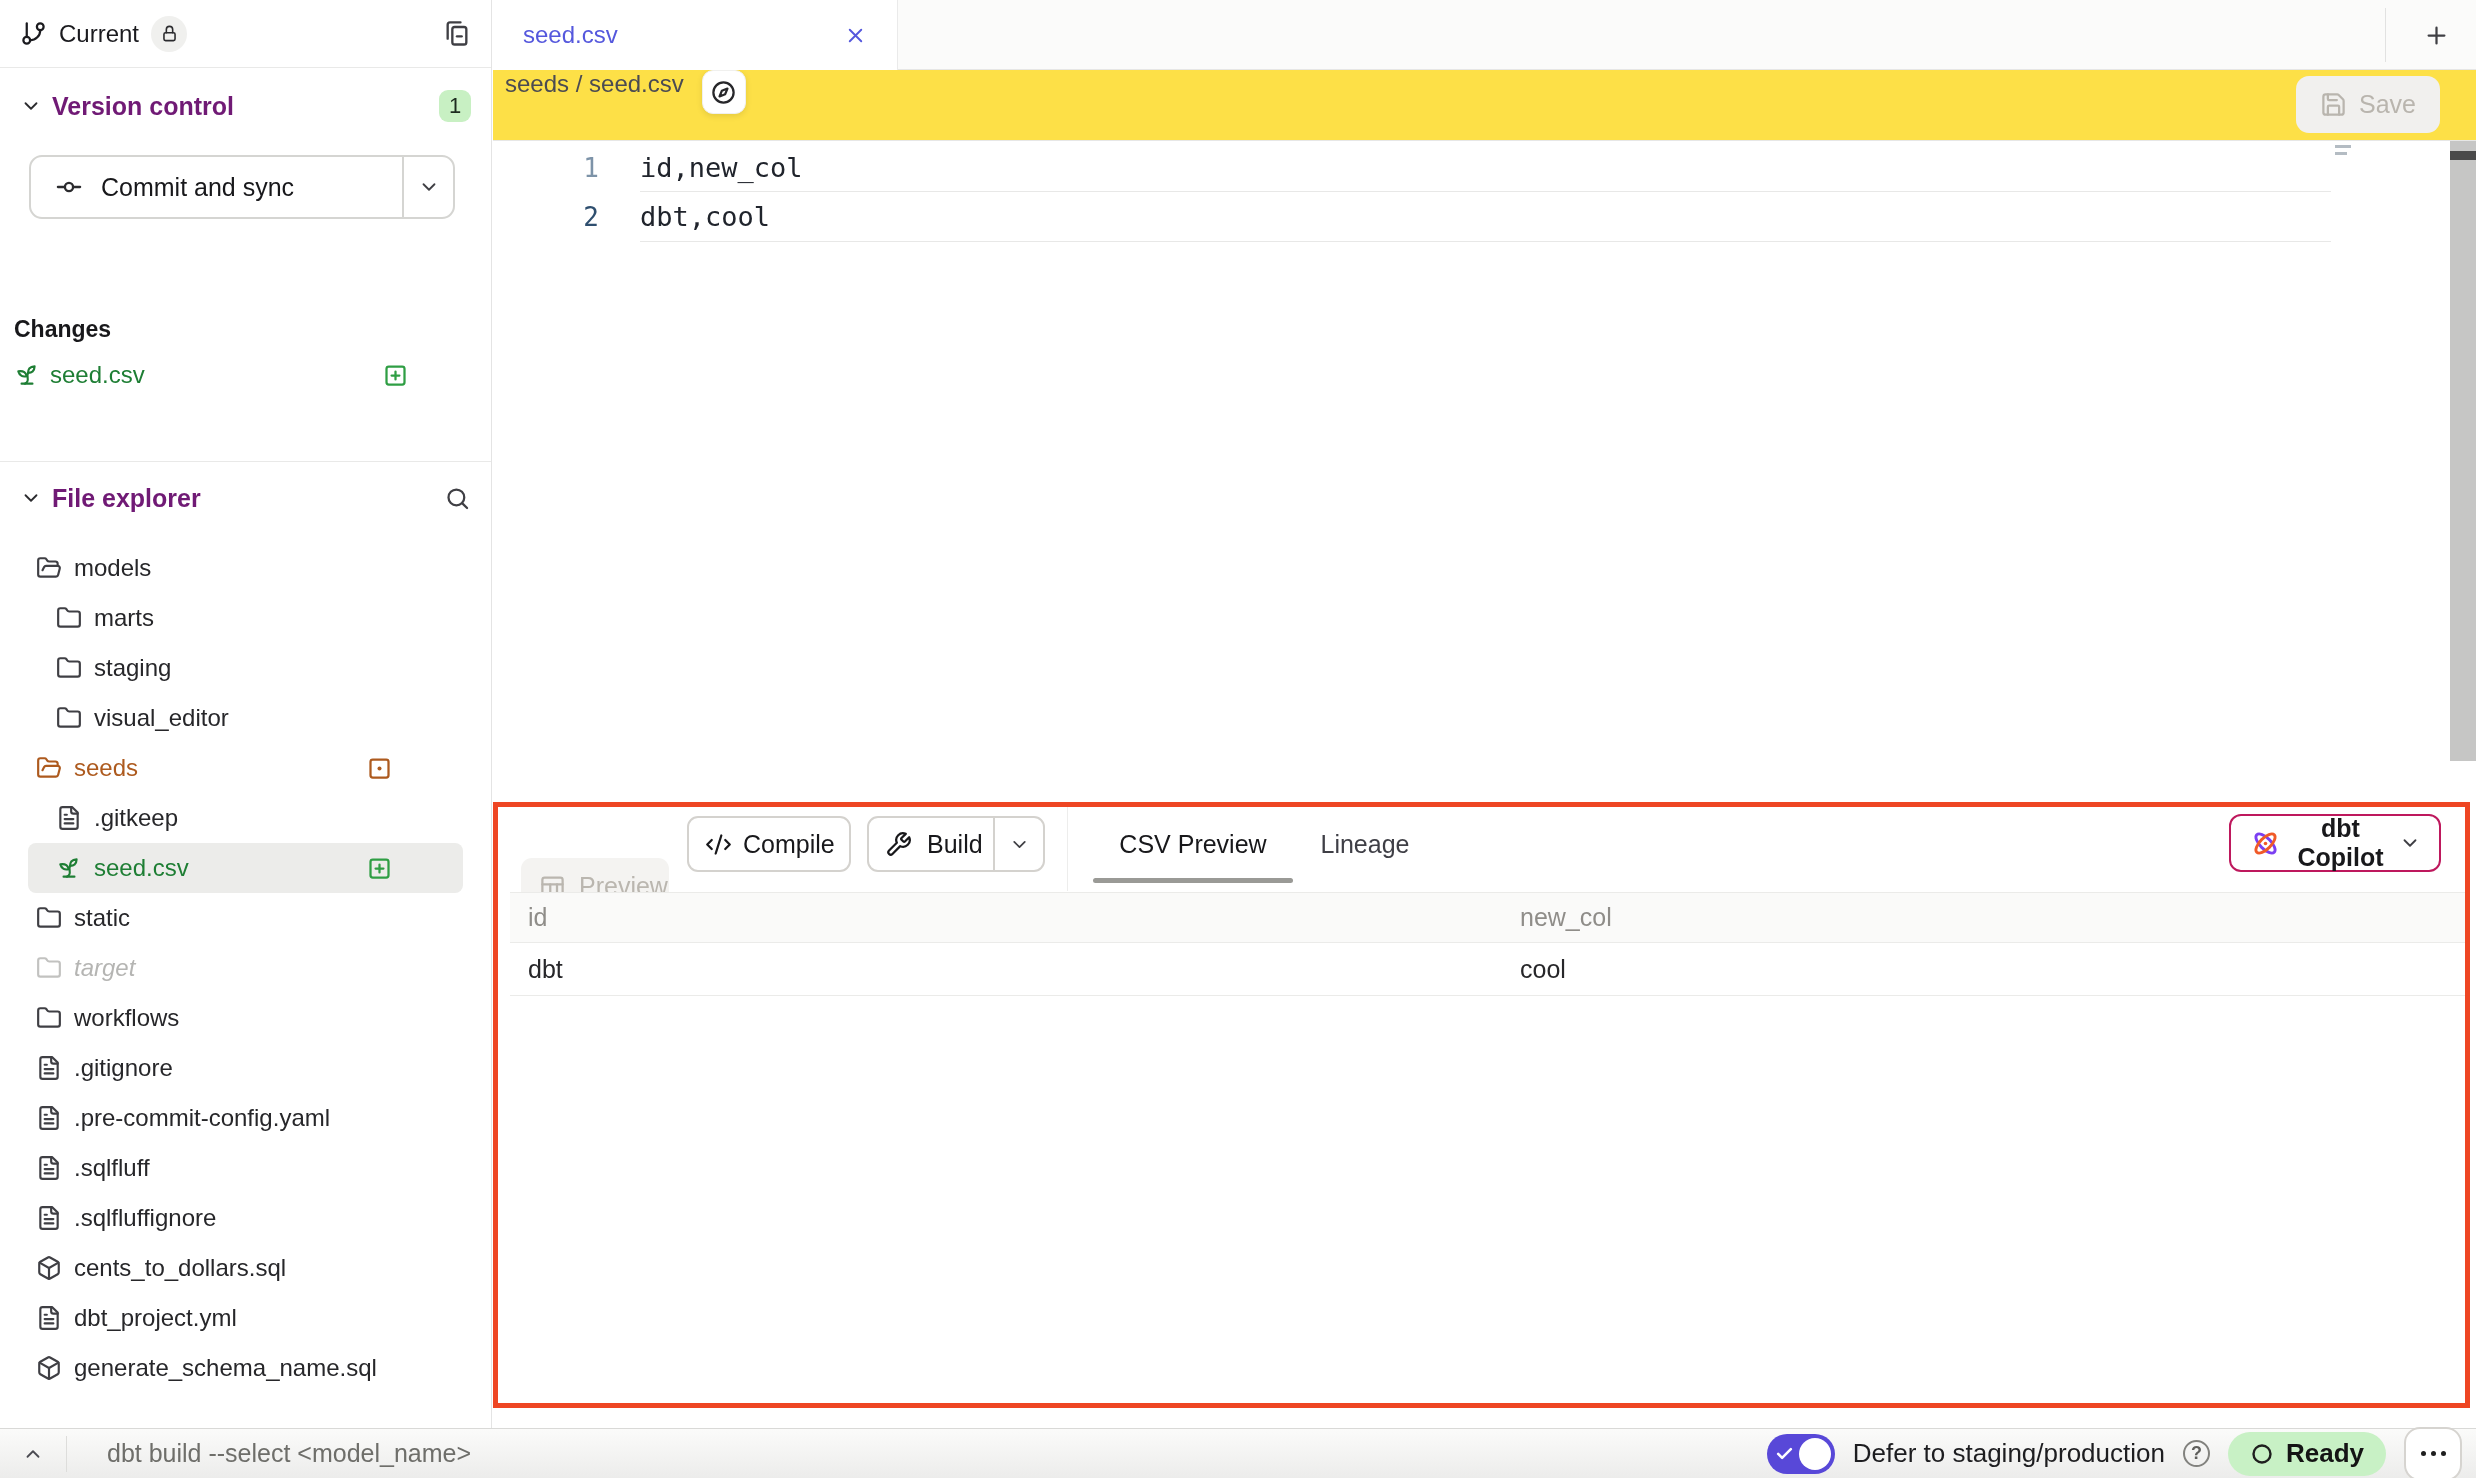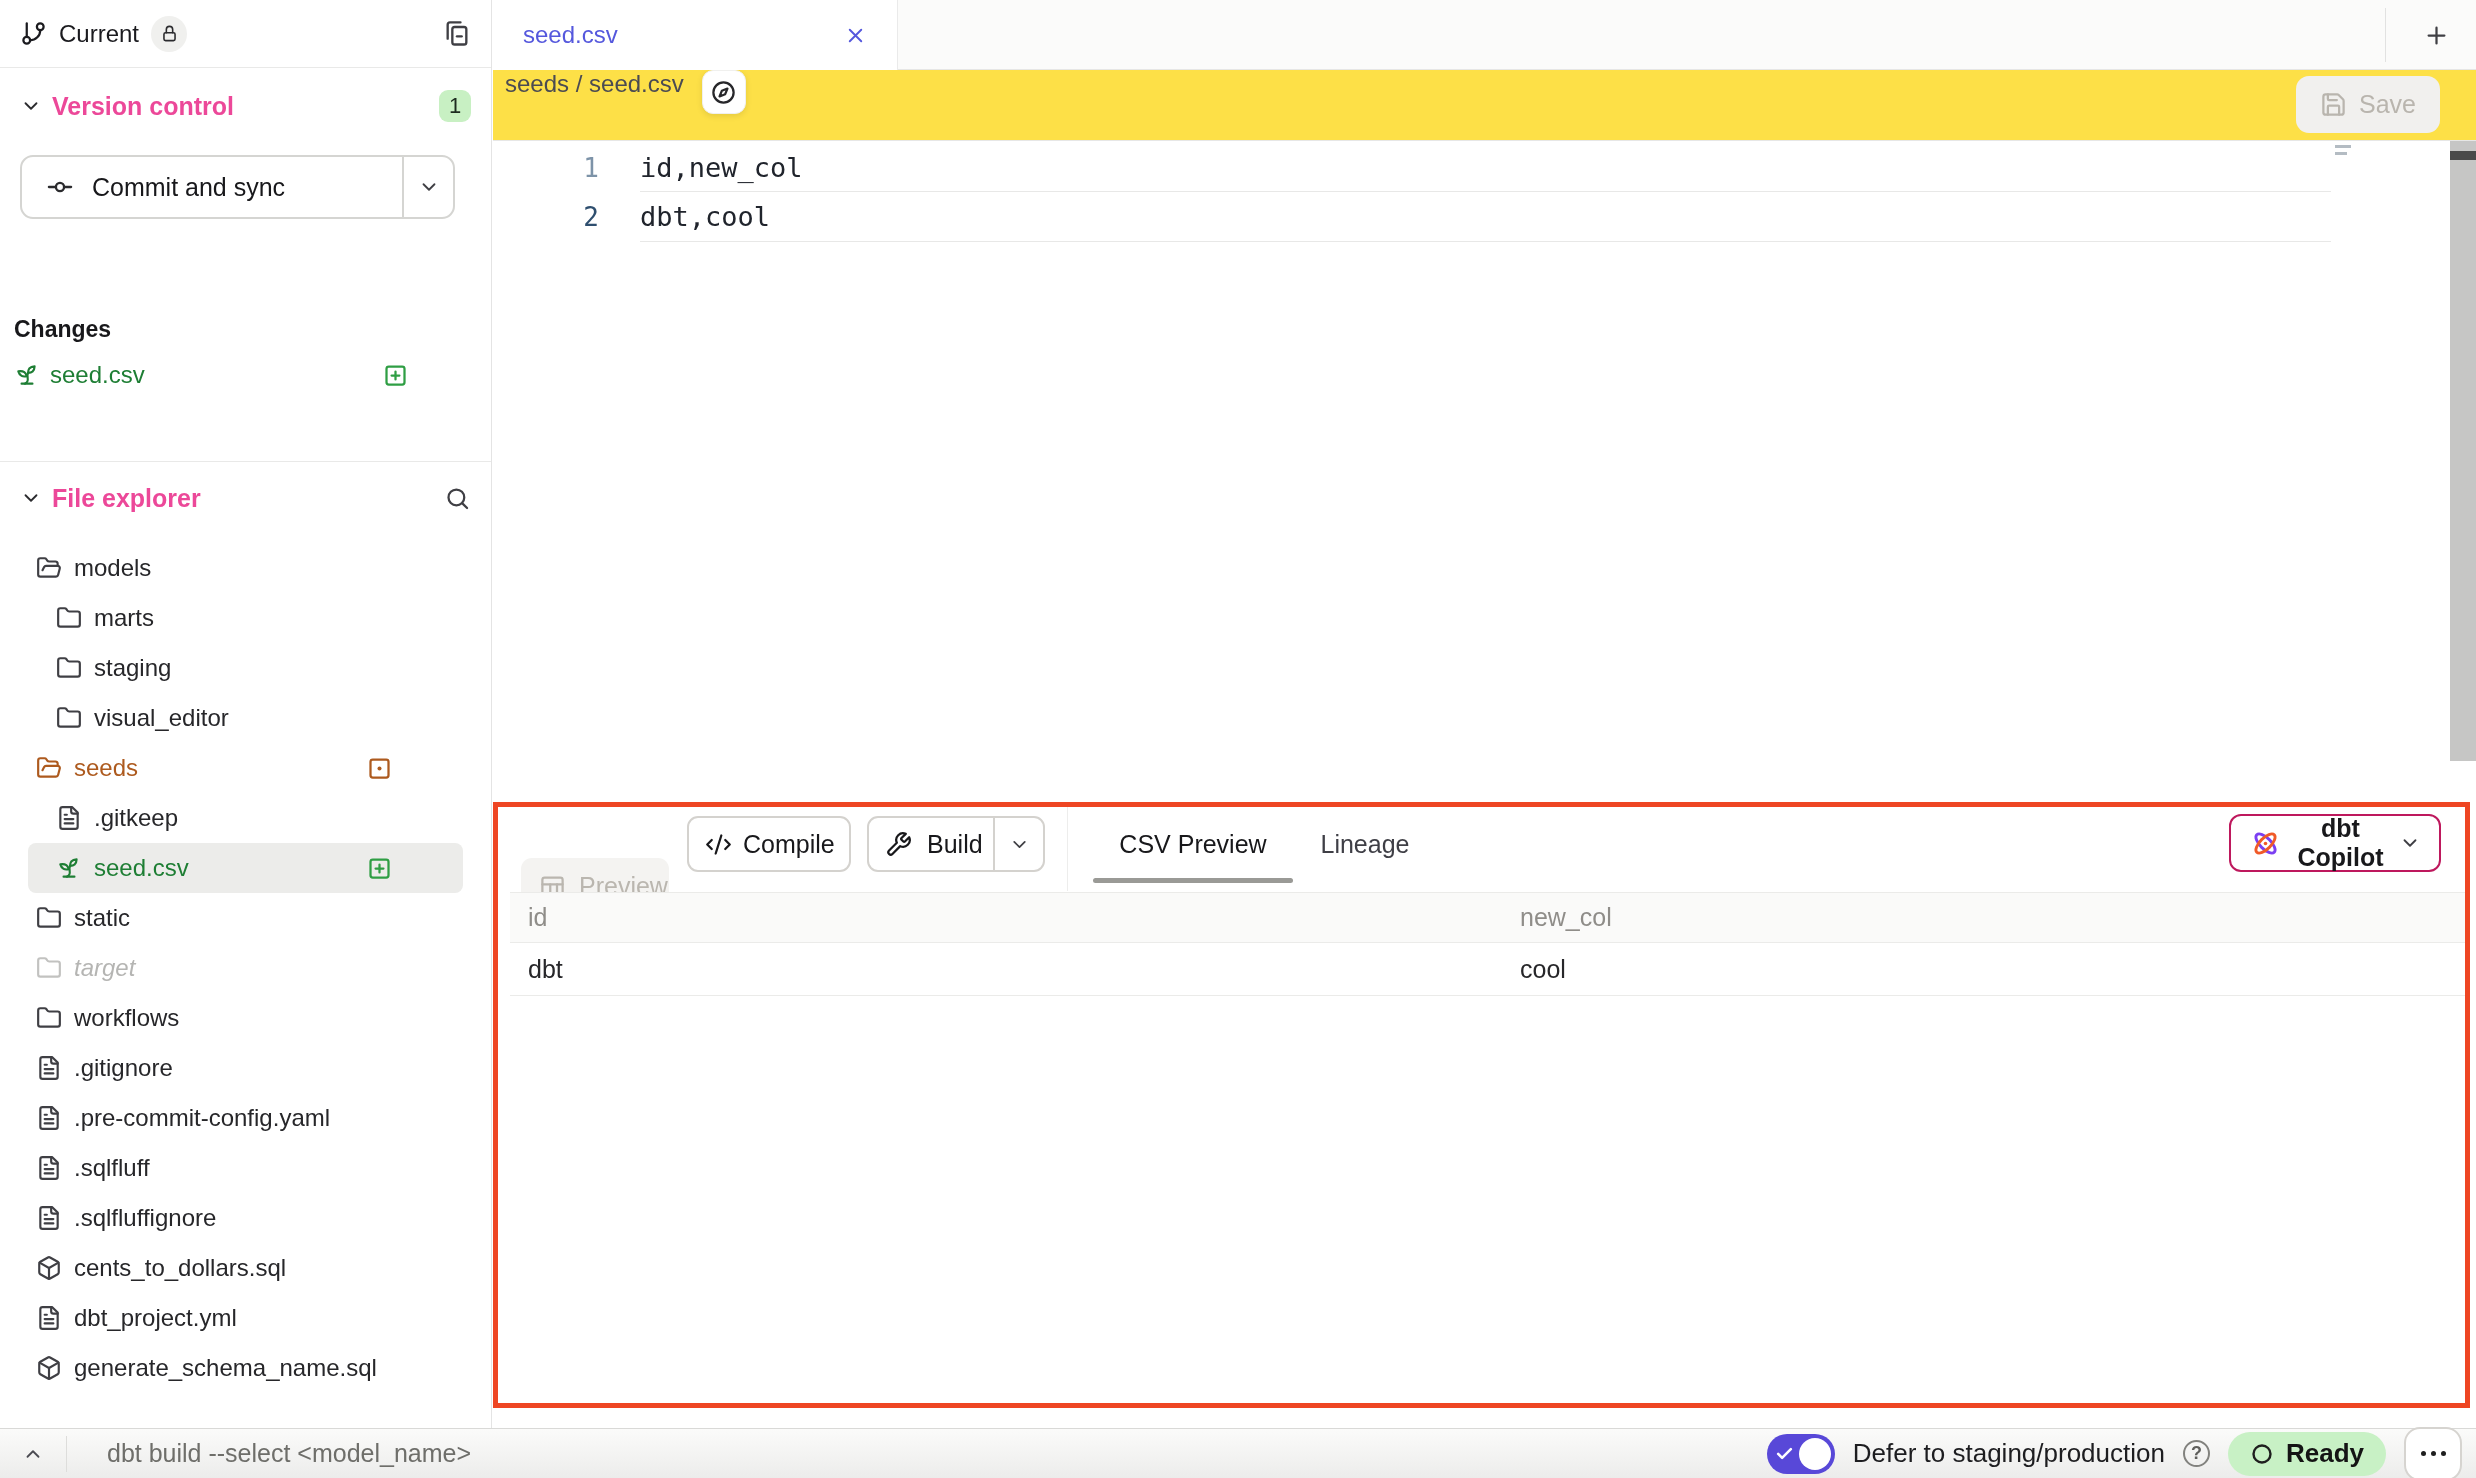--- a/index.html
+++ b/index.html
@@ -12,23 +12,23 @@
 
   
   .sidebar { position: absolute; left:0; top:0; width:492px; height:1428px; background:#fff; border-right:1px solid #e4e4e4; }
   .sb-header { height:68px; border-bottom:1px solid #e9e9e8; display:flex; align-items:center; padding:0 20px; }
   .branch-name { font-size:24px; margin-left:12px; color:#1b1b1f;text-align:center; }
   .lock-badge { width:36px; height:36px; border-radius:50%; background:#f0f0ee; display:flex; align-items:center; justify-content:center; margin-left:12px; color:#2b2b2e; }
   .copy-btn { margin-left:auto; color:#3f3f44; display:flex; }
 
   .vc { position: relative; height:394px; border-bottom:1px solid #e9e9e8; }
   .sec-title-row { display:flex; align-items:center; padding:22px 20px 0 20px; color:#2b2b2e; }
-  .sec-title { font-size:25px; font-weight:bold; margin-left:10px; color:#ec4899; }
+  .sec-title { font-size:25px; font-weight:bold; margin-left:10px; color:#701a75; }
   .vc-badge { margin-left:auto; min-width:32px; height:32px; border-radius:9px; background:#c8f0c3; color:#1d2b1f; font-size:22px; font-weight:500; display:flex; align-items:center; justify-content:center; padding:0 6px; }
-  .commit-btn { position:absolute; left:20px; right:36px; top:87px; height:64px; border:2px solid #d5d5d2; border-radius:13px; background:#fff; display:flex; align-items:center; cursor:pointer; }
+  .commit-btn { position:absolute; left:29px; right:36px; top:87px; height:64px; border:2px solid #d5d5d2; border-radius:13px; background:#fff; display:flex; align-items:center; cursor:pointer; }
   .commit-btn .lbl { font-size:25px; font-weight:500; color:#18181b; margin-left:18px; }
   .commit-ic { margin-left:24px; color:#2b2b2e; }
   .commit-split { position:absolute; right:0; top:0; width:51px; height:100%; border-left:2px solid #d5d5d2; display:flex; align-items:center; justify-content:center; color:#3f3f44; }
   .changes-label { position:absolute; left:14px; top:248px; font-size:23px; font-weight:bold; color:#18181b; }
   .change-row { position:absolute; left:14px; right:36px; top:284px; height:46px; display:flex; align-items:center; color:#1e7e34; }
   .change-row .nm { font-size:24px; margin-left:10px; }
   .change-row .badge { position:absolute; right:46px; }
 
   .fx-title-row { display:flex; align-items:center; margin:16px 20px 0 20px; color:#2b2b2e; height:40px; }
   .fx-search { margin-left:auto; color:#3f3f44; }

